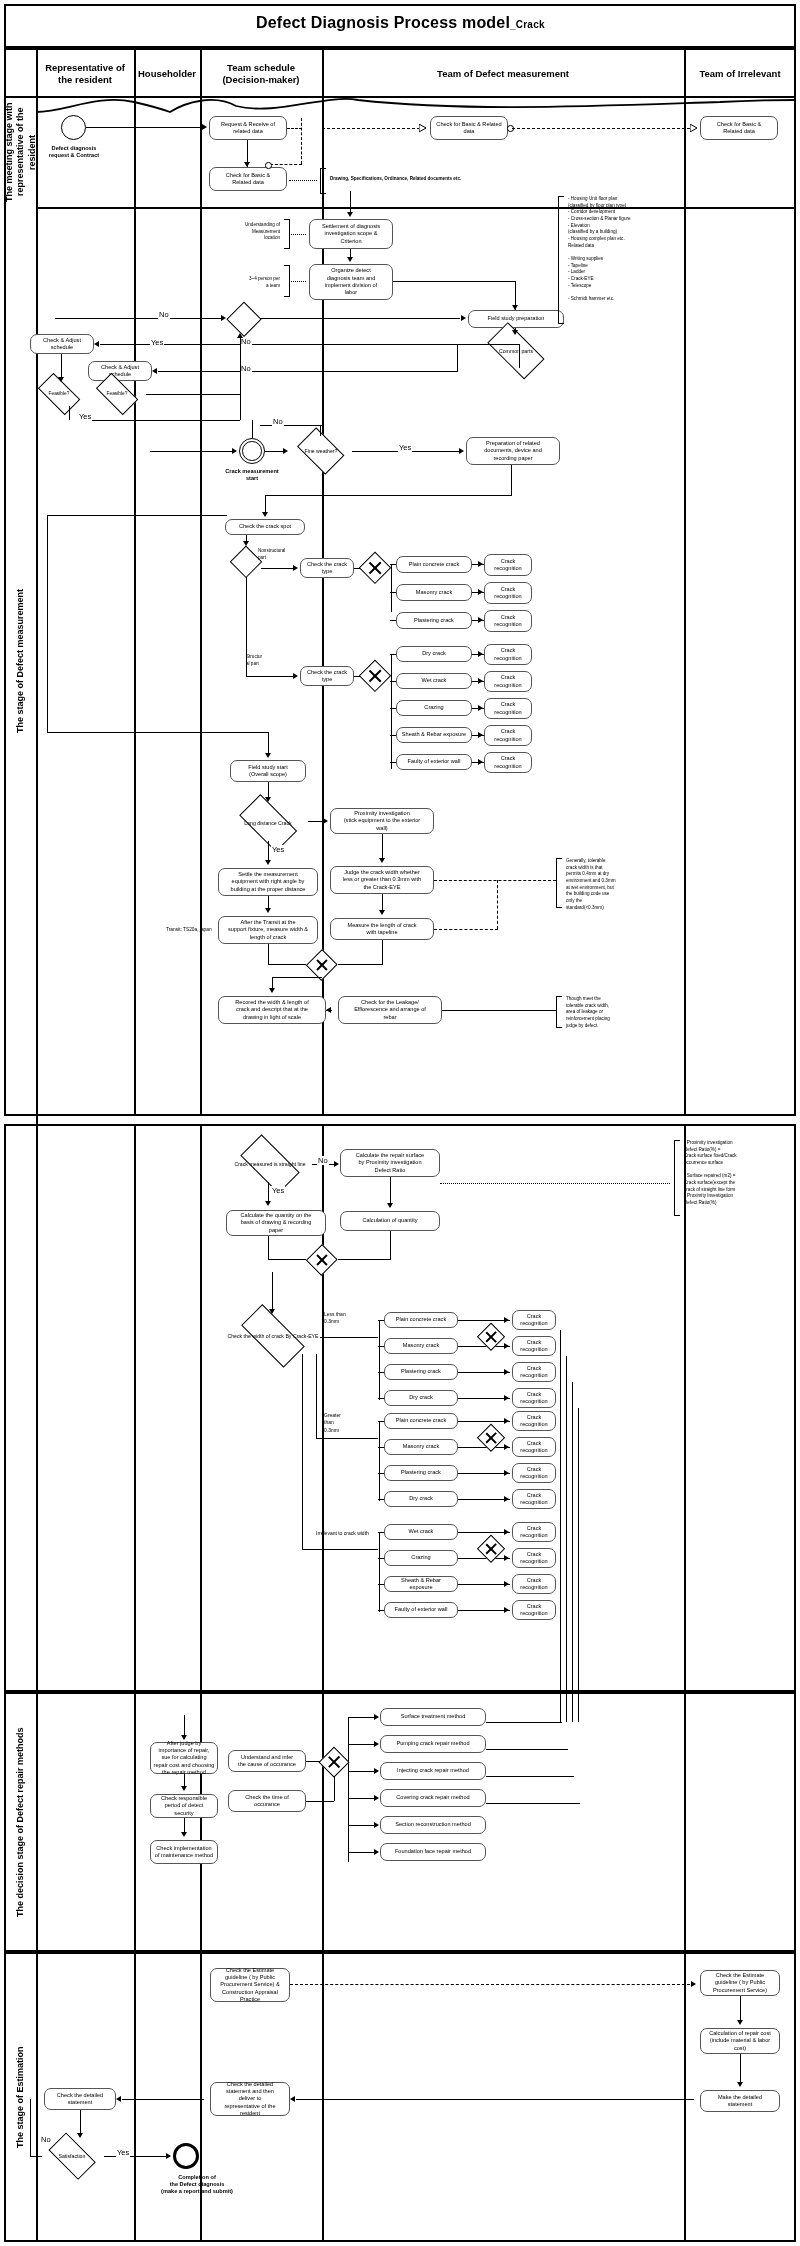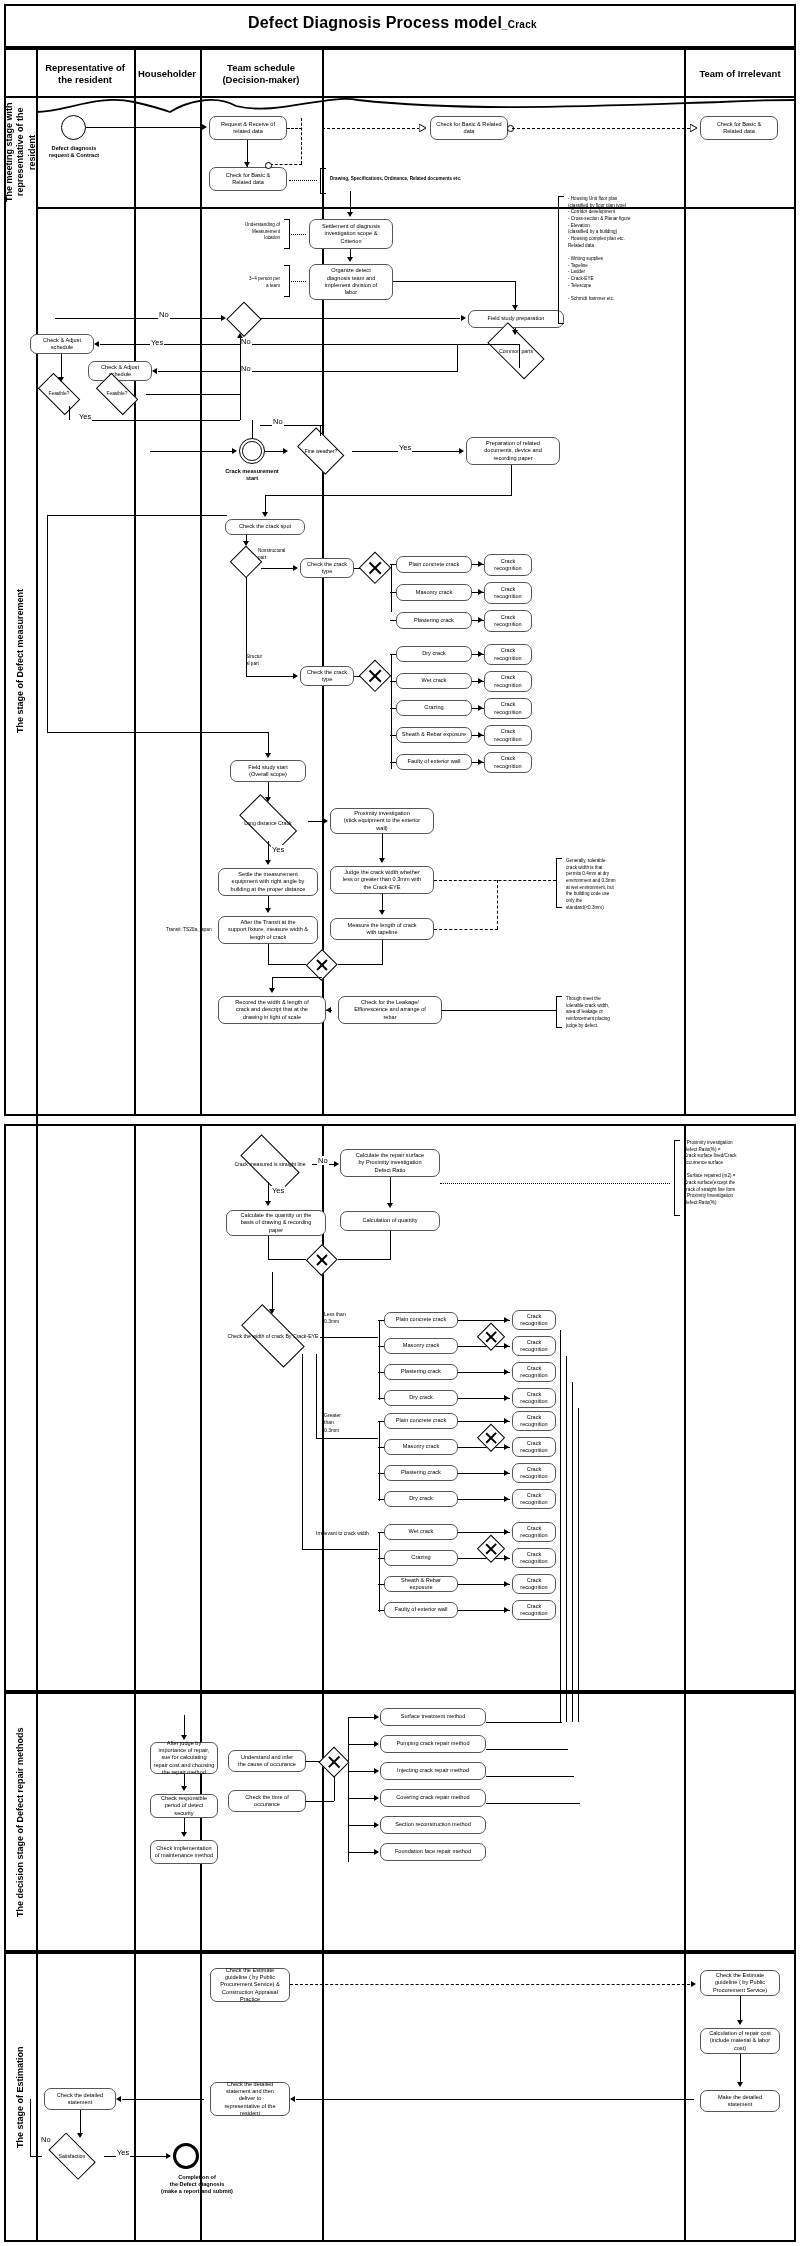--- a/index.html
+++ b/index.html
@@ -64,21 +64,21 @@
   .brk{position:absolute;border:1.3px solid #000;border-left:none;box-sizing:border-box;}
   .brkl{position:absolute;border:1.3px solid #000;border-right:none;box-sizing:border-box;}
   .cring{position:absolute;width:4.6px;height:4.6px;border:1.2px solid #000;border-radius:50%;background:#fff;}
 </style>
 </head>
 <body>
 
 <div id="page">
 
   <div class="frame" style="left:4px;top:4px;width:792px;height:44px;"></div>
-  <div class="title" style="left:248px;top:14px;">
+  <div class="title" style="left:256px;top:14px;">
     <span>Defect Diagnosis Process model</span><small>_Crack</small>
   </div>
 
   <div class="frame" style="left:4px;top:48px;width:792px;height:1068px;"></div>
   <div class="frame" style="left:4px;top:1124px;width:792px;height:568px;"></div>
   <div class="frame" style="left:4px;top:1692px;width:792px;height:260px;"></div>
   <div class="frame" style="left:4px;top:1952px;width:792px;height:290px;"></div>
 
   <div class="hline2" style="left:4px;top:96px;width:792px;"></div>
 
@@ -99,20 +99,23 @@
   <div class="lanehead" style="left:36px;top:52px;width:98px;height:44px;">
       <span style="white-space:pre-line">Representative of
 the resident</span>
     </div>
   <div class="lanehead" style="left:134px;top:52px;width:66px;height:44px;">
       <span style="white-space:pre-line">Householder</span>
     </div>
   <div class="lanehead" style="left:200px;top:52px;width:122px;height:44px;">
       <span style="white-space:pre-line">Team schedule
 (Decision-maker)</span>
+    </div>
+  <div class="lanehead" style="left:322px;top:52px;width:362px;height:44px;">
+      <span style="white-space:pre-line">Team of Defect measurement</span>
     </div>
   <div class="lanehead" style="left:684px;top:52px;width:112px;height:44px;">
       <span style="white-space:pre-line">Team of Irrelevant</span>
     </div>
 
   <div class="stagelabel" style="left:6px;top:98px;width:30px;height:108px;">
       <span>The meeting stage with representative of the resident</span>
     </div>
   <div class="stagelabel" style="left:6px;top:208px;width:30px;height:906px;">
       <span>The stage of Defect measurement</span>

